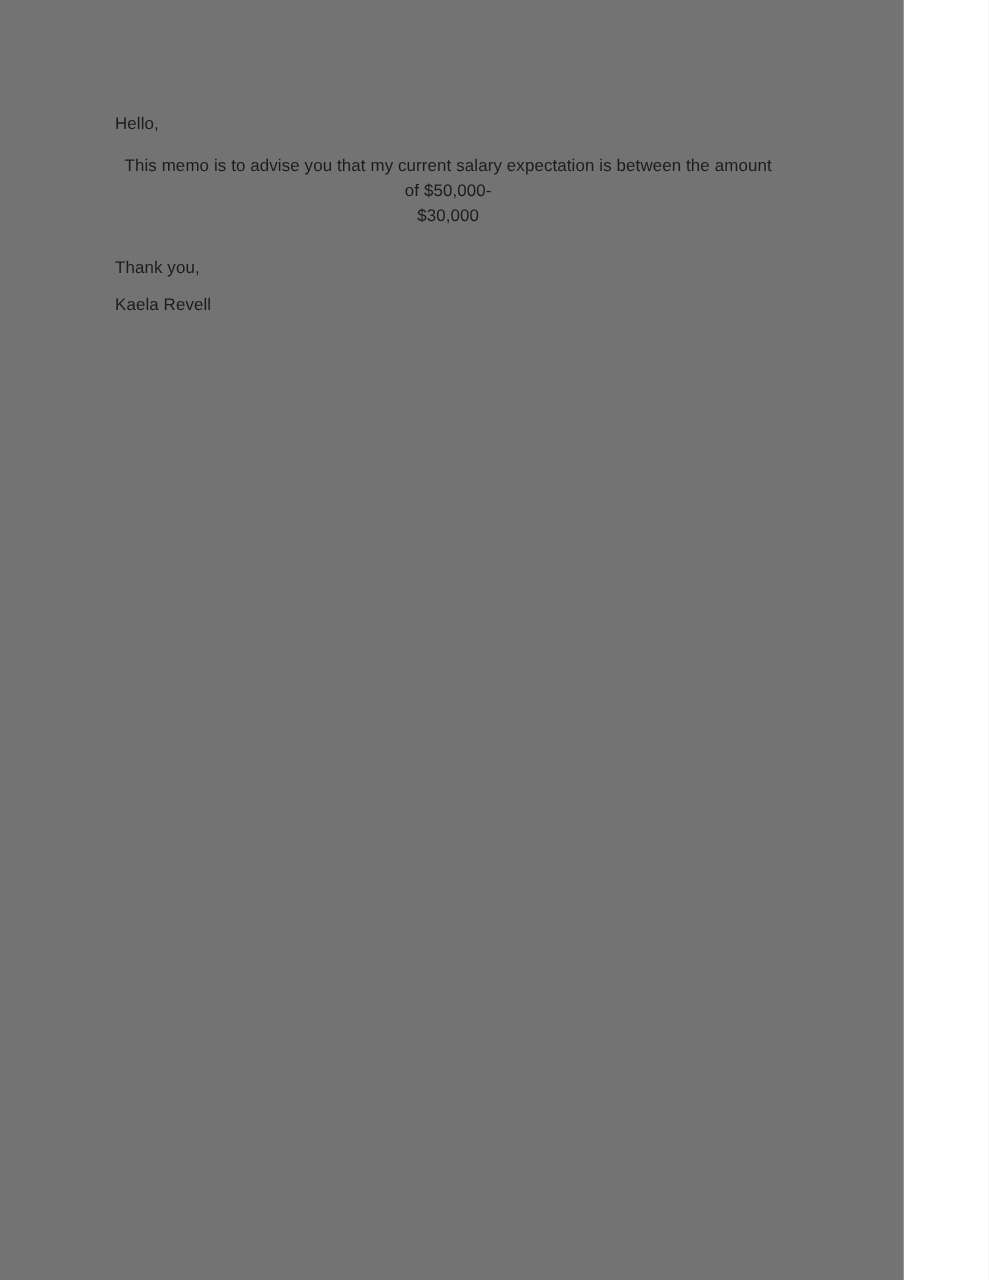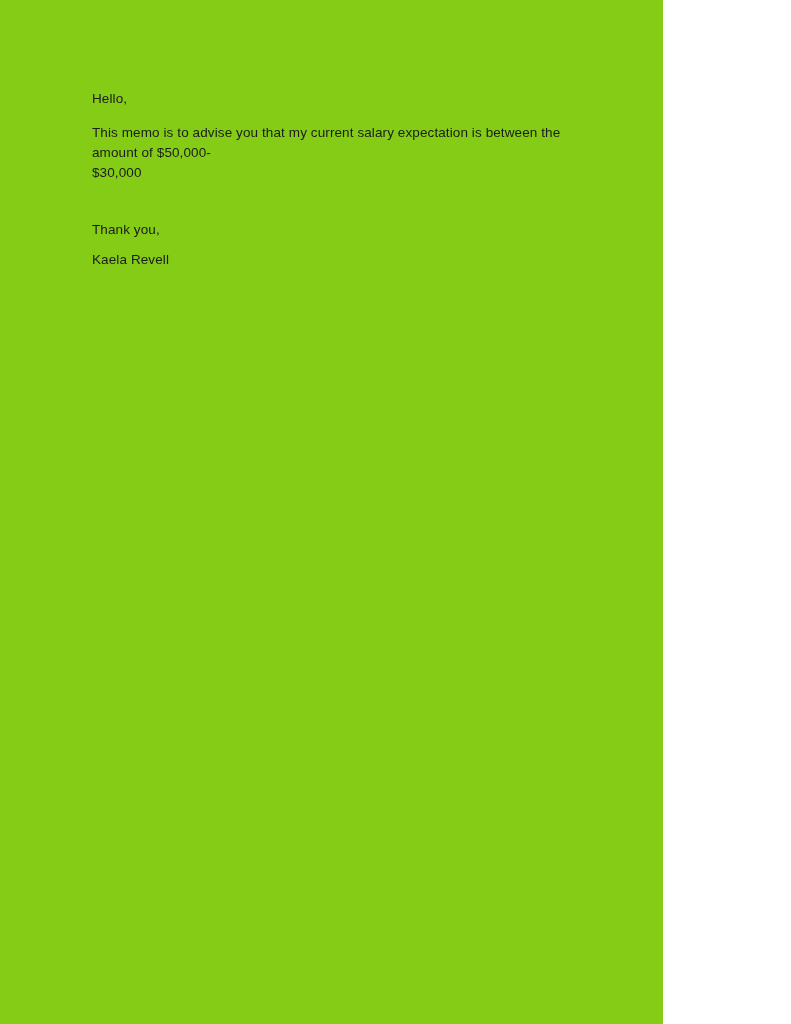--- a/index.html
+++ b/index.html
@@ -8,35 +8,35 @@
     background: #ffffff;
   }
   body {
     width: 791px;
     height: 1024px;
     overflow: hidden;
     font-family: "Liberation Sans", "DejaVu Sans", sans-serif;
   }
   .page {
     box-sizing: border-box;
-    width: 663px;
+    width: 723px;
     height: 1024px;
-    background: #84cc16;
+    background: #737373;
     padding: 89px 98px 0 92px;
     color: #1c1c1c;
   }
   .line {
     font-size: 13.5px;
     line-height: 20px;
     margin: 0;
     letter-spacing: 0.1px;
     -webkit-font-smoothing: antialiased;
   }
   .greeting   { margin-bottom: 14px; }
-  .body-para  { margin-bottom: 37px; max-width: 600px; }
+  .body-para  { margin-bottom: 21px; max-width: 600px; text-align: center; }
   .closing    { margin-bottom: 10px; }
   .signature  { margin-bottom: 0; }
 </style>
 </head>
 <body>
 
 <div class="page">
 
   <p class="line greeting">Hello,</p>
 

